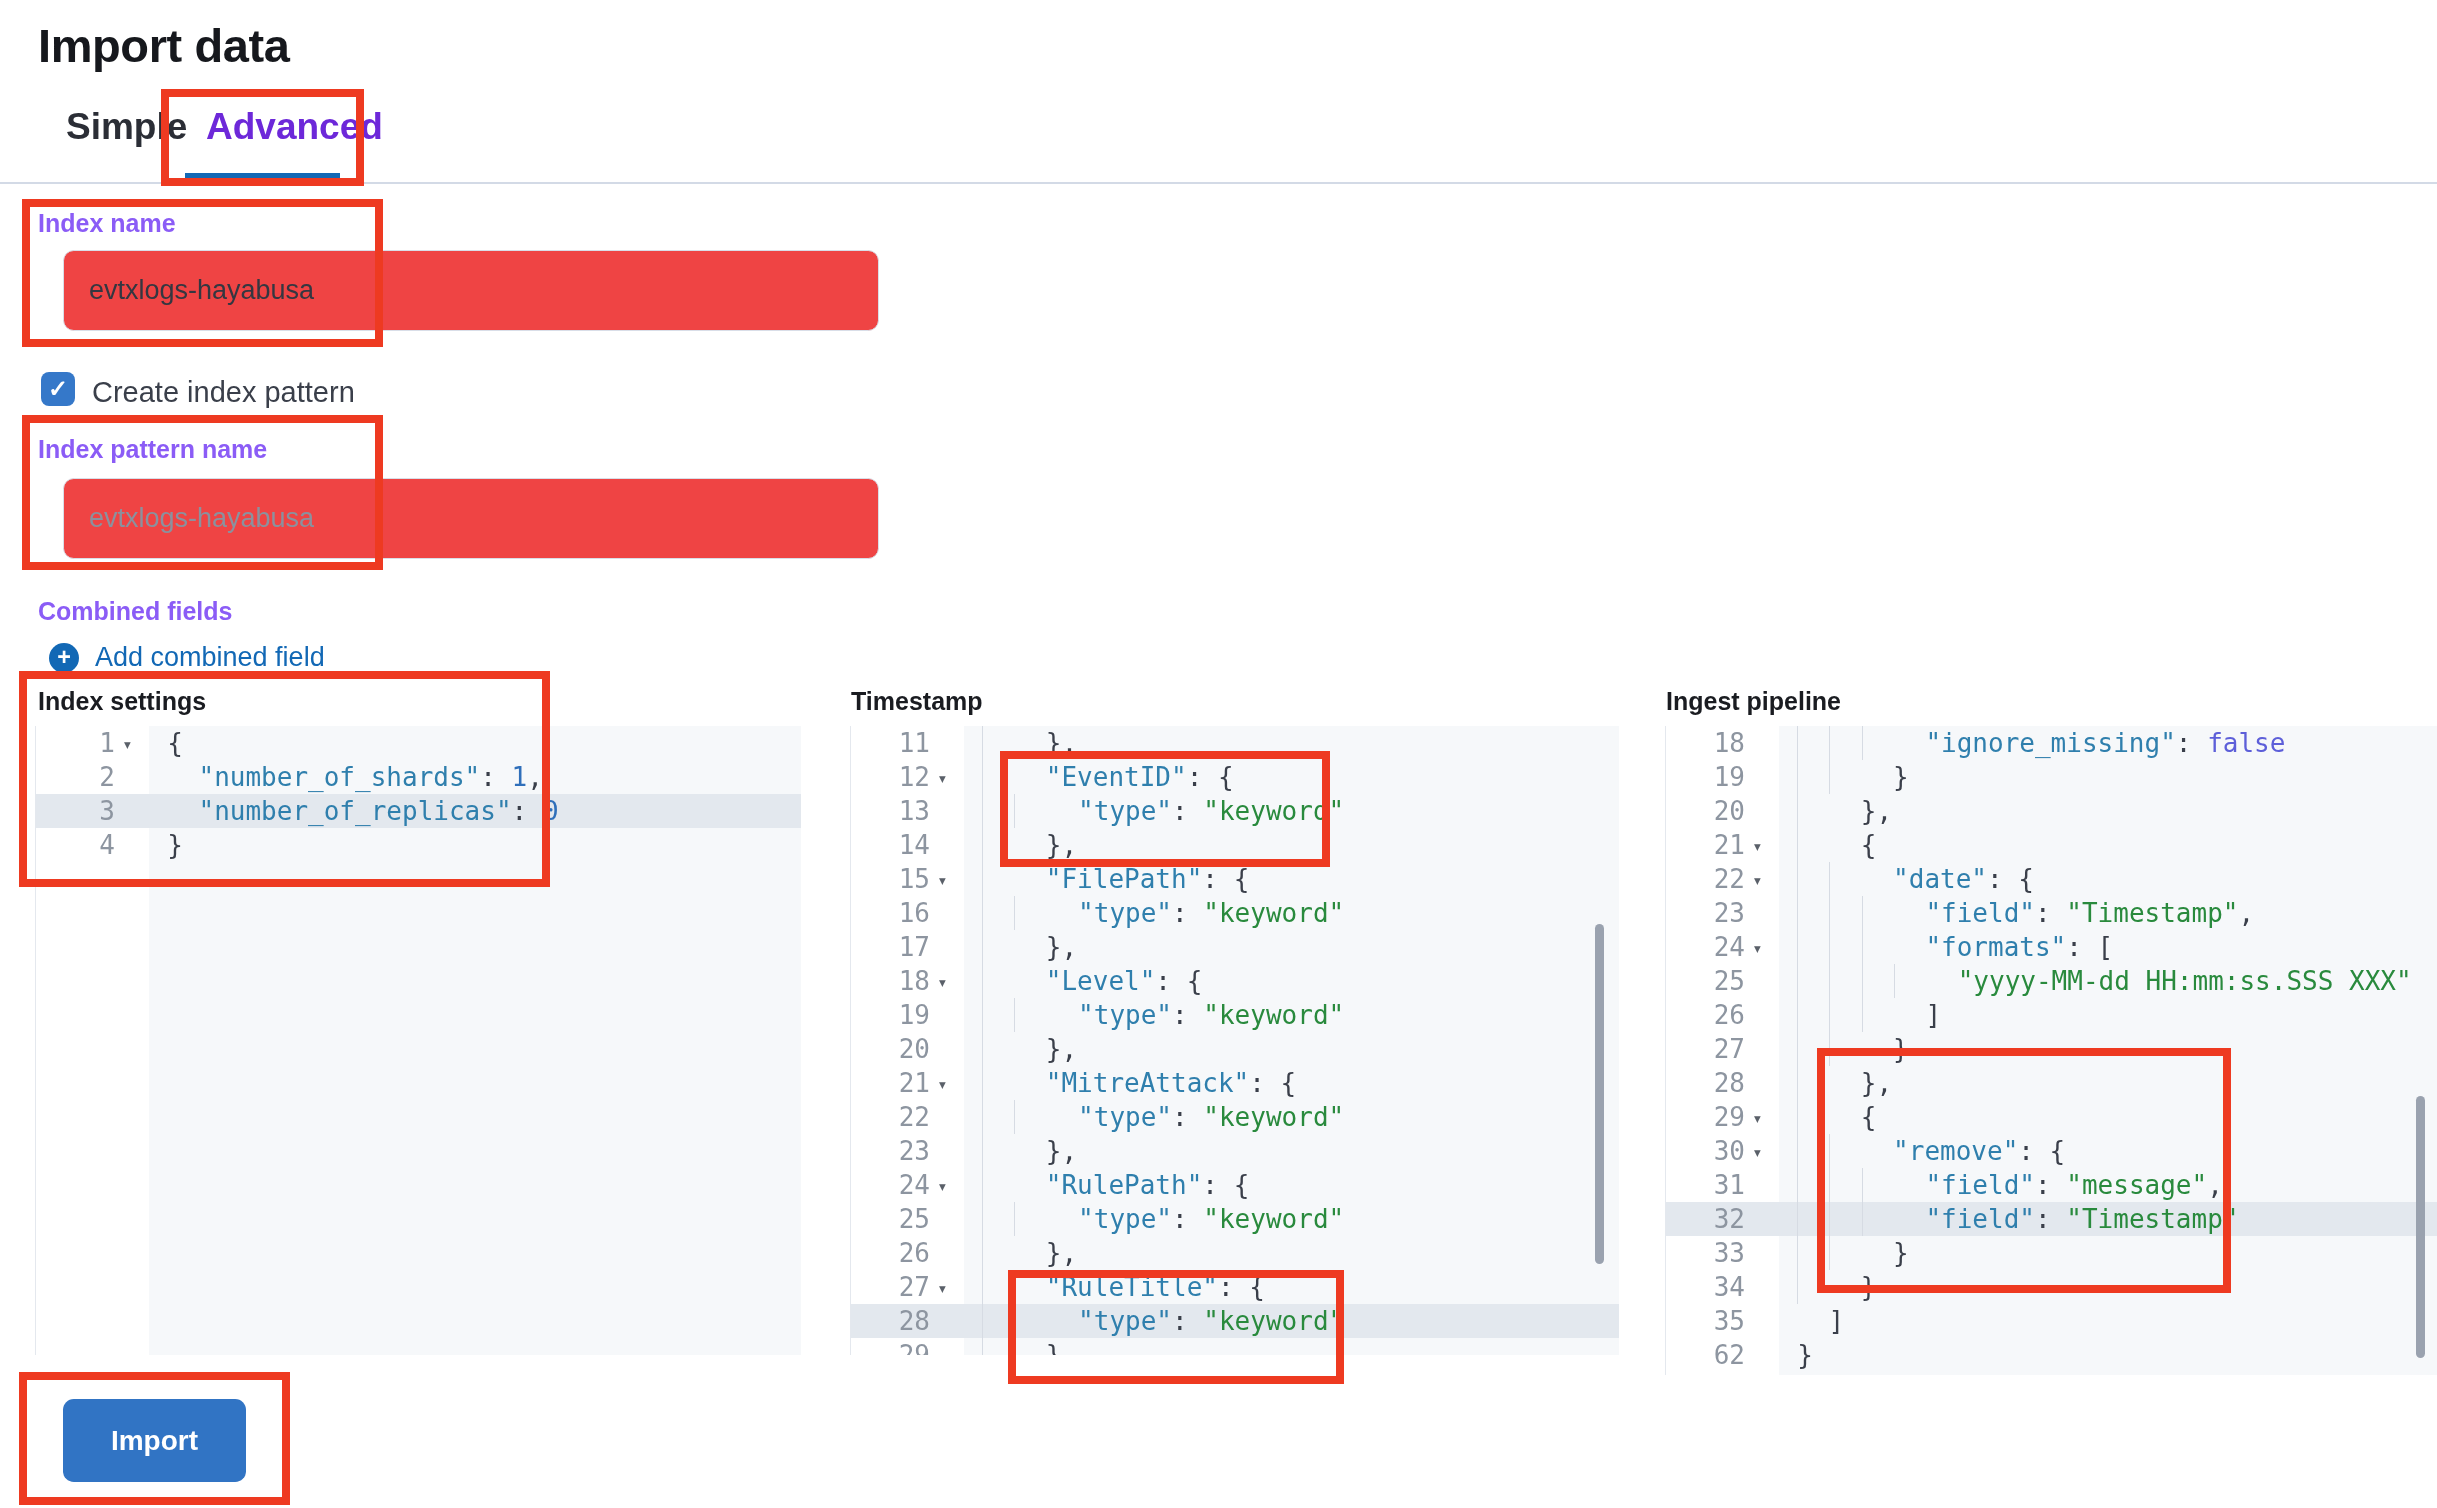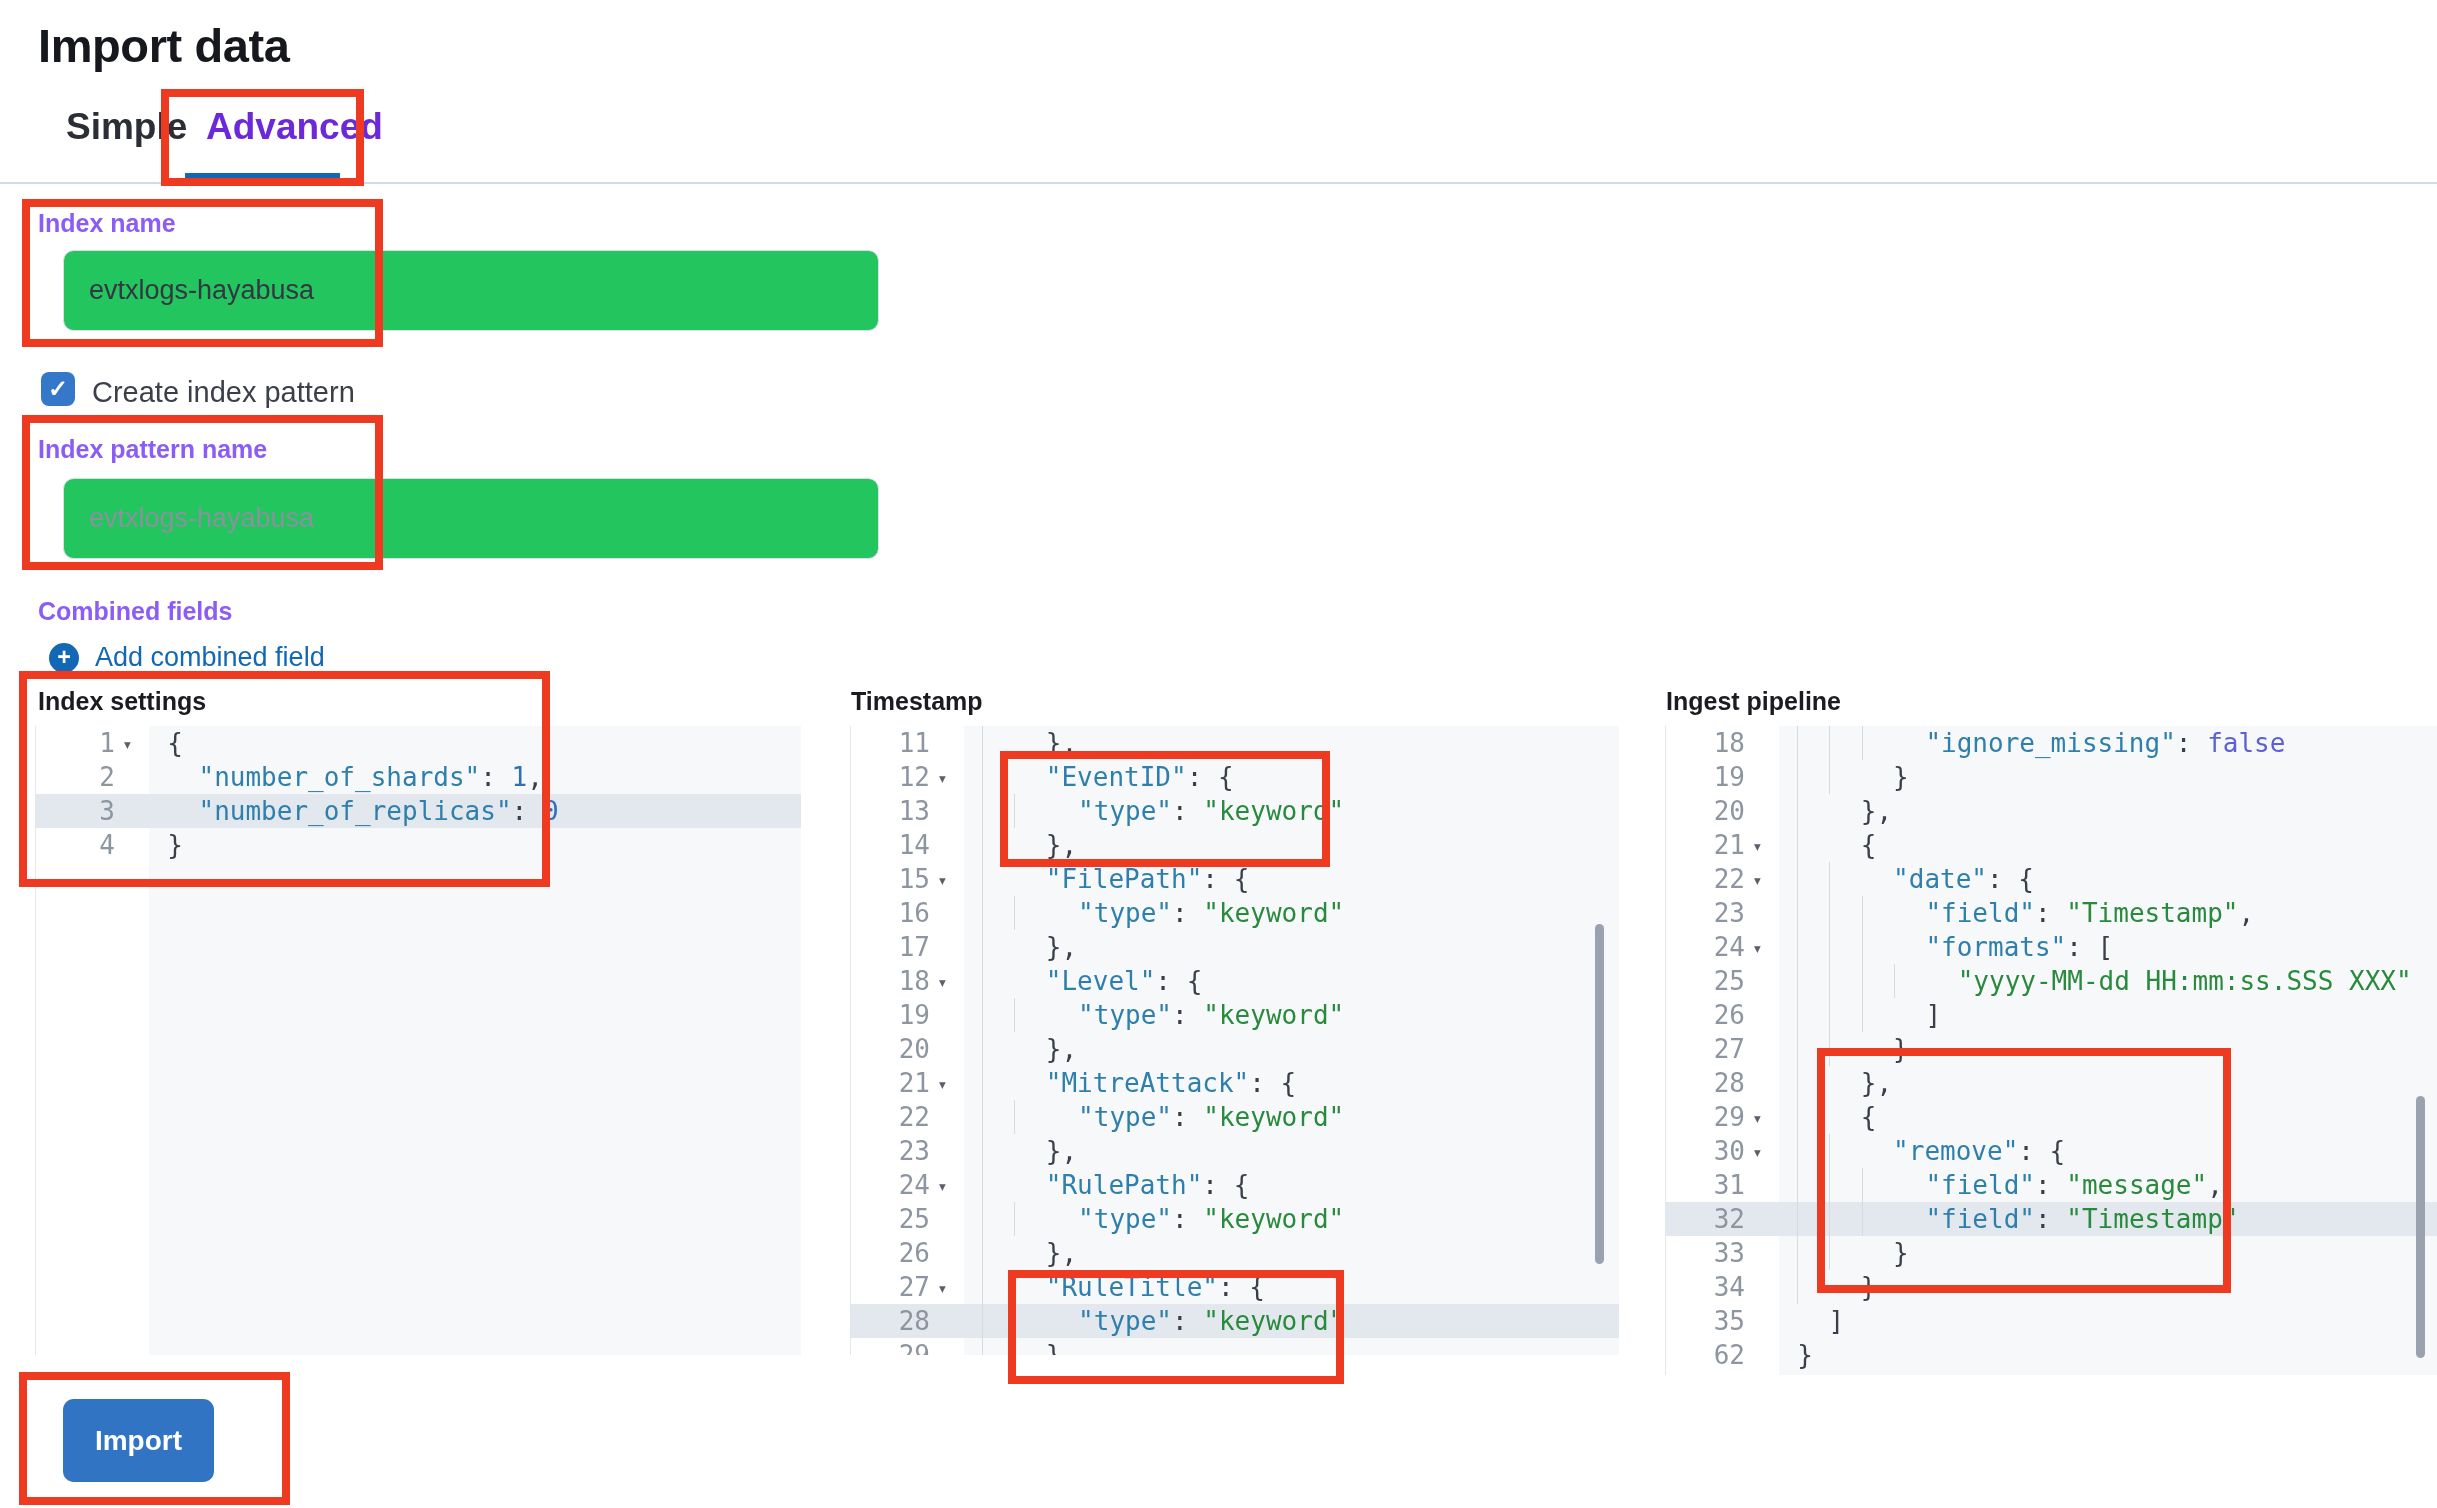--- a/index.html
+++ b/index.html
@@ -10,21 +10,21 @@
   #page-title{left:38px;top:18px;font-size:47px;font-weight:700;color:#16181d;letter-spacing:-0.4px;}
   .tab{top:106px;font-size:37px;font-weight:600;cursor:pointer;}
   #tab-simple{left:66px;color:#2b2e36;}
   #tab-advanced{left:206px;color:#6d28d9;text-align:right;}
   #tab-underline{left:185px;top:173px;width:155px;height:7.2px;background:#1268b5;}
   #tabs-divider{left:0;top:182px;width:2438px;height:1.8px;background:#d3dae6;}
   
   .field-label{font-size:25px;font-weight:600;color:#8b5cf6;}
   #index-name-label{left:38px;top:209px;}
   #index-pattern-label{left:38px;top:435px;}
-  .text-input{left:63px;width:816px;height:81px;background:#22c55e;border:1.8px solid #d9dee8;
+  .text-input{left:63px;width:816px;height:81px;background:#ef4444;border:1.8px solid #d9dee8;
       border-radius:10.8px;font-size:27px;color:#343741;padding:0 25px;box-sizing:border-box;
       font-family:"Liberation Sans",sans-serif;outline:none;}
   #index-name-input{top:250px;}
   #index-pattern-input{top:478px;}
   .text-input::placeholder{color:#8b919e;opacity:1;}
   #checkbox{left:41px;top:372px;width:34px;height:34px;border-radius:8px;background:#3578c9;
       color:#fff;font-size:24px;font-weight:700;display:flex;align-items:center;justify-content:center;cursor:pointer;}
   #checkbox-label{left:92px;top:376px;font-size:29px;color:#3a3f4a;}
   #combined-fields-label{left:38px;top:597px;}
   #add-combined{left:49px;top:642px;display:flex;align-items:center;gap:16px;cursor:pointer;}
@@ -49,21 +49,21 @@
   .code{flex:1;display:flex;padding-left:18px;}
   .gd{flex:0 0 2ch;border-left:1.8px solid #d6dbe3;height:34px;}
   .sp{flex:0 0 2ch;}
   .tk-k{color:#2f7fad;}
   .tk-s{color:#298a3d;}
   .tk-n{color:#2f6fba;}
   .tk-b{color:#5d5fd9;}
   .tk-p{color:#3a3f4a;}
   .scroll-thumb{position:absolute;width:9px;border-radius:5.4px;background:#9aa2af;cursor:pointer;}
   
-  #import-button{left:63px;top:1399px;width:151px;height:83px;border-radius:10.8px;background:#3174c4;
+  #import-button{left:63px;top:1399px;width:183px;height:83px;border-radius:10.8px;background:#3174c4;
       color:#fff;font-size:28px;font-weight:600;display:flex;align-items:center;justify-content:center;
       border:none;cursor:pointer;font-family:"Liberation Sans",sans-serif;}
   
   .anno{position:absolute;border:8px solid #ee3a21;box-sizing:border-box;pointer-events:none;z-index:50;}
 </style>
 </head>
 <body>
 
 <div id="screen">
 

